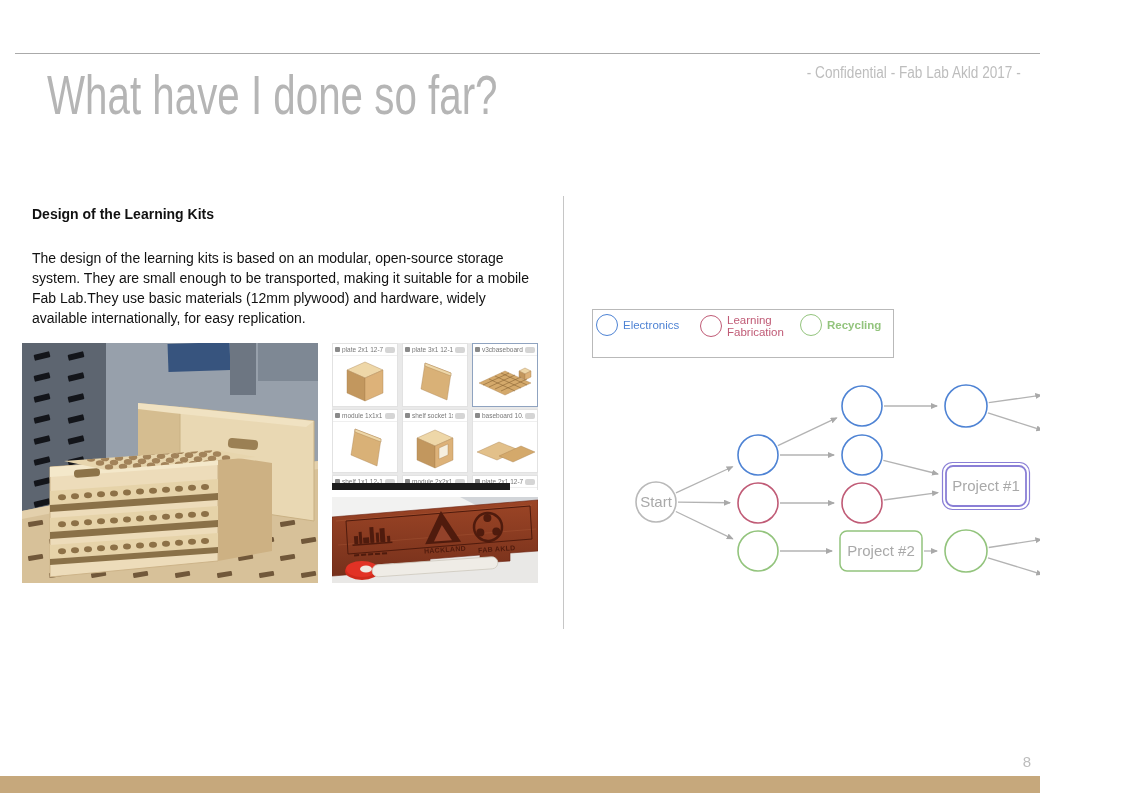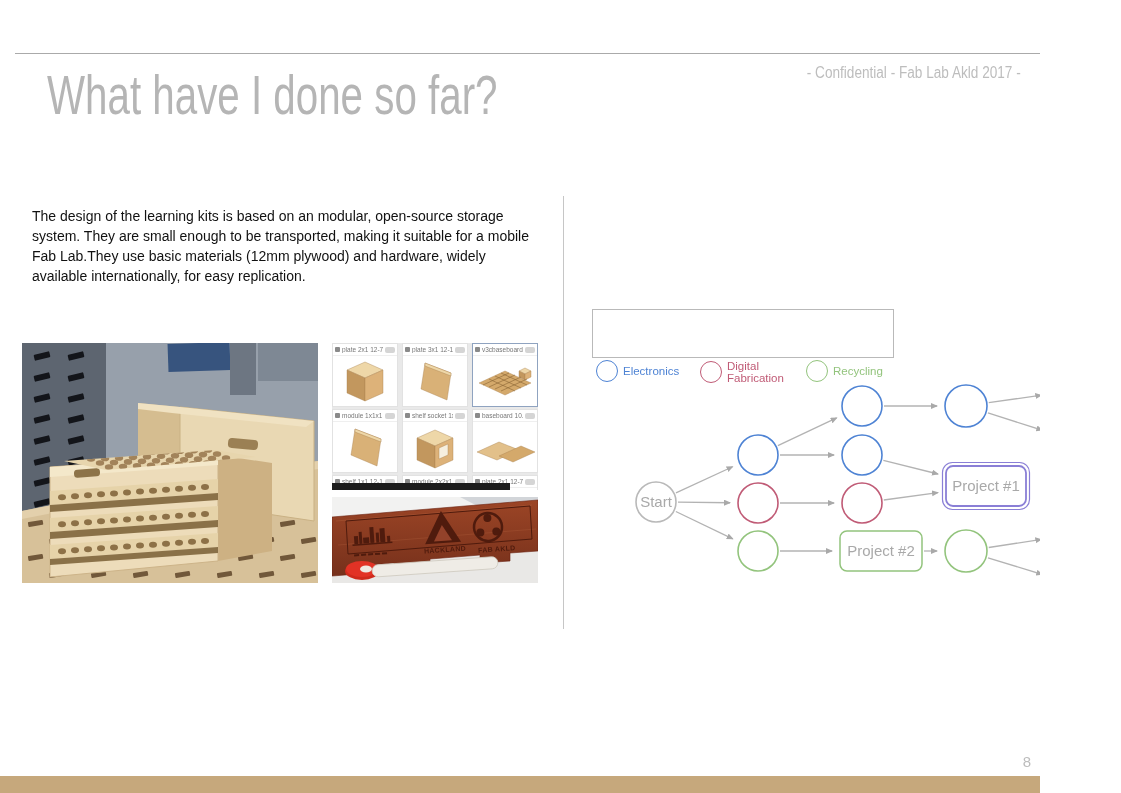--- a/index.html
+++ b/index.html
@@ -27,37 +27,38 @@
   .thumb-badge{width:10px;height:6px;background:#d5d5d5;border-radius:2px;flex:none;}
   .thumb-img{display:block;width:64px;height:51px;}
   #thumb-strip{position:absolute;left:0;bottom:0;width:178px;height:7px;background:#1c1c1c;}
   #engraving{position:absolute;left:332px;top:497px;width:206px;height:86px;display:block;}
   
   #legend{position:absolute;left:592px;top:309px;width:302px;height:49px;border:1px solid #b9b9b9;
           background:#fff;box-sizing:border-box;}
   .legend-title{height:16px;line-height:16px;border-bottom:1px solid #c2c2c2;text-align:center;
           font-size:11.5px;color:#b3b3b3;}
   .legend-items{position:relative;height:31px;}
-  .legend-item{position:absolute;top:4px;display:flex;align-items:center;gap:5px;margin-top:46px;}
+  .legend-item{position:absolute;top:4px;display:flex;align-items:center;gap:5px;}
   .legend-circle{width:22px;height:22px;border-radius:50%;border:1.4px solid;box-sizing:border-box;flex:none;background:#fff;}
   .legend-label{font-size:11.5px;line-height:12px;max-width:72px;}
   
   #diagram{position:absolute;left:0;top:0;width:1121px;height:793px;pointer-events:none;}
   .page-number{position:absolute;right:9px;bottom:23px;font-size:15px;color:#bdbdbd;}
   .footer-bar{position:absolute;left:0;bottom:0;width:1121px;height:17px;background:#c6a87c;}
 </style>
 </head>
 <body>
 
 <div class="page">
   <div class="header-line" style="background: rgb(170, 170, 170);"></div>
   <div class="title">What have I done so far?</div>
   <div class="confidential">- Confidential - Fab Lab Akld 2017 -</div>
 
   <div class="col col-left">
+    <h3>Design of the Learning Kits</h3>
     <p>The design of the learning kits is based on an modular, open-source storage system. They are small enough to be transported, making it suitable for a mobile Fab Lab.They use basic materials (12mm plywood) and hardware, widely available internationally, for easy replication.</p>
   </div>
 
   <svg id="crate-photo" viewBox="0 0 296 240" role="img" aria-label="Photo of laser-cut plywood storage crates with perforated trays on a slotted plywood base">
     <rect x="0" y="0" width="296" height="152" fill="#97a0ab"></rect>
     <rect x="0" y="0" width="84" height="178" fill="#5d6570"></rect>
     <g id="wall-slots">
         <rect x="12" y="10" width="16" height="6" rx="1" fill="#13151a" transform="rotate(-14 20 13)"></rect>
         <rect x="46" y="10" width="16" height="6" rx="1" fill="#13151a" transform="rotate(-14 54 13)"></rect>
         <rect x="12" y="31" width="16" height="6" rx="1" fill="#13151a" transform="rotate(-14 20 34)"></rect>
@@ -370,23 +371,23 @@
 
 
   <div id="legend">
     <div class="legend-items" id="legend-items">
         <div class="legend-item" style="left: 3px;">
           <span class="legend-circle" style="border-color: rgb(78, 131, 212);"></span>
           <span class="legend-label" style="color: rgb(78, 131, 212);">Electronics</span>
         </div>
         <div class="legend-item" style="left: 107px;">
           <span class="legend-circle" style="border-color: rgb(192, 91, 118);"></span>
-          <span class="legend-label" style="color: rgb(192, 91, 118);">Digital Fabrication</span>
-        </div>
-        <div class="legend-item" style="left: 213px;">
+          <span class="legend-label" style="color: rgb(192, 91, 118);">Learning Fabrication</span>
+        </div>
+        <div class="legend-item" style="left: 207px; font-weight: bold;">
           <span class="legend-circle" style="border-color: rgb(147, 196, 125);"></span>
           <span class="legend-label" style="color: rgb(147, 196, 125);">Recycling</span>
         </div>
       </div>
   </div>
 
   <svg id="diagram" viewBox="0 0 1121 793">
     <defs>
       <marker id="arr" markerWidth="8" markerHeight="8" refX="6" refY="3" orient="auto" markerUnits="userSpaceOnUse">
         <path d="M0,0 L7,3 L0,6 Z" fill="#a9a9a9"></path>

